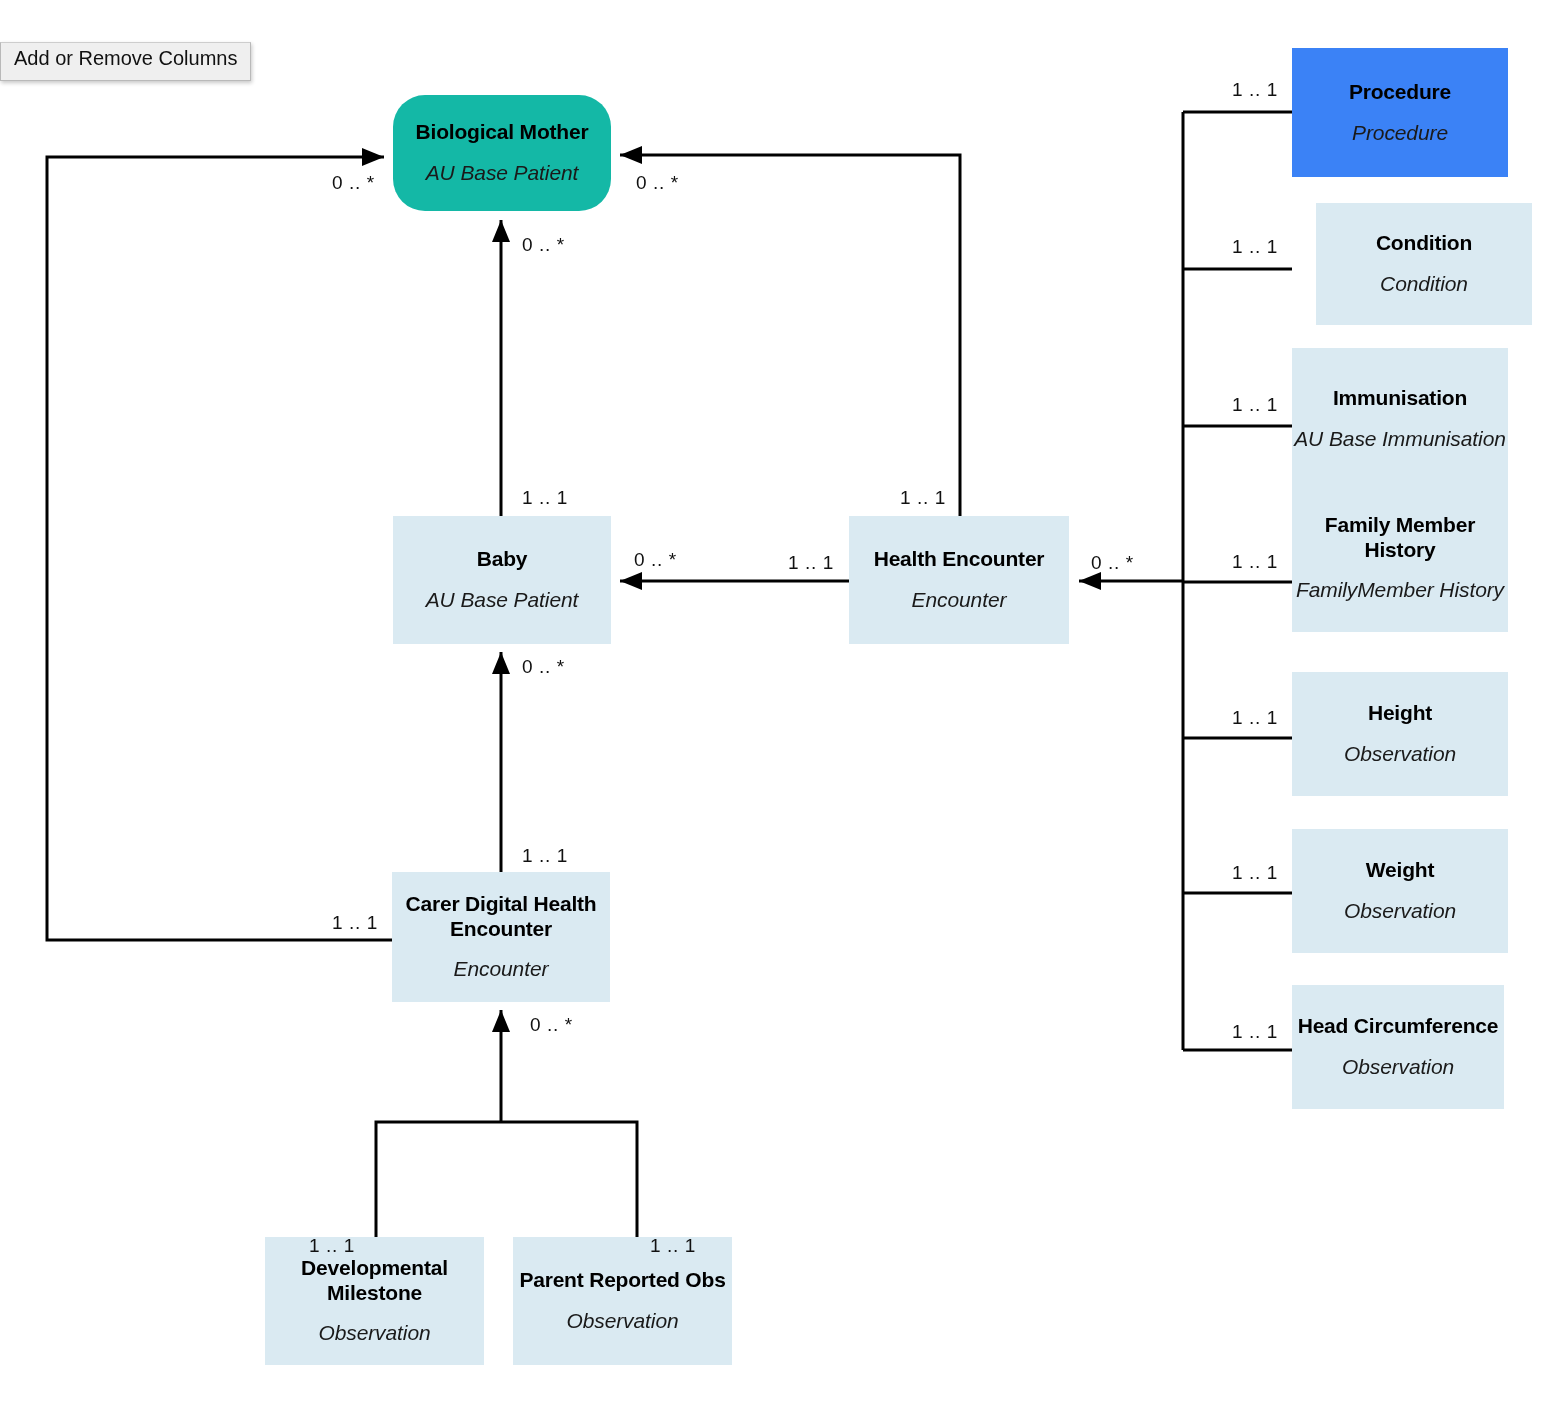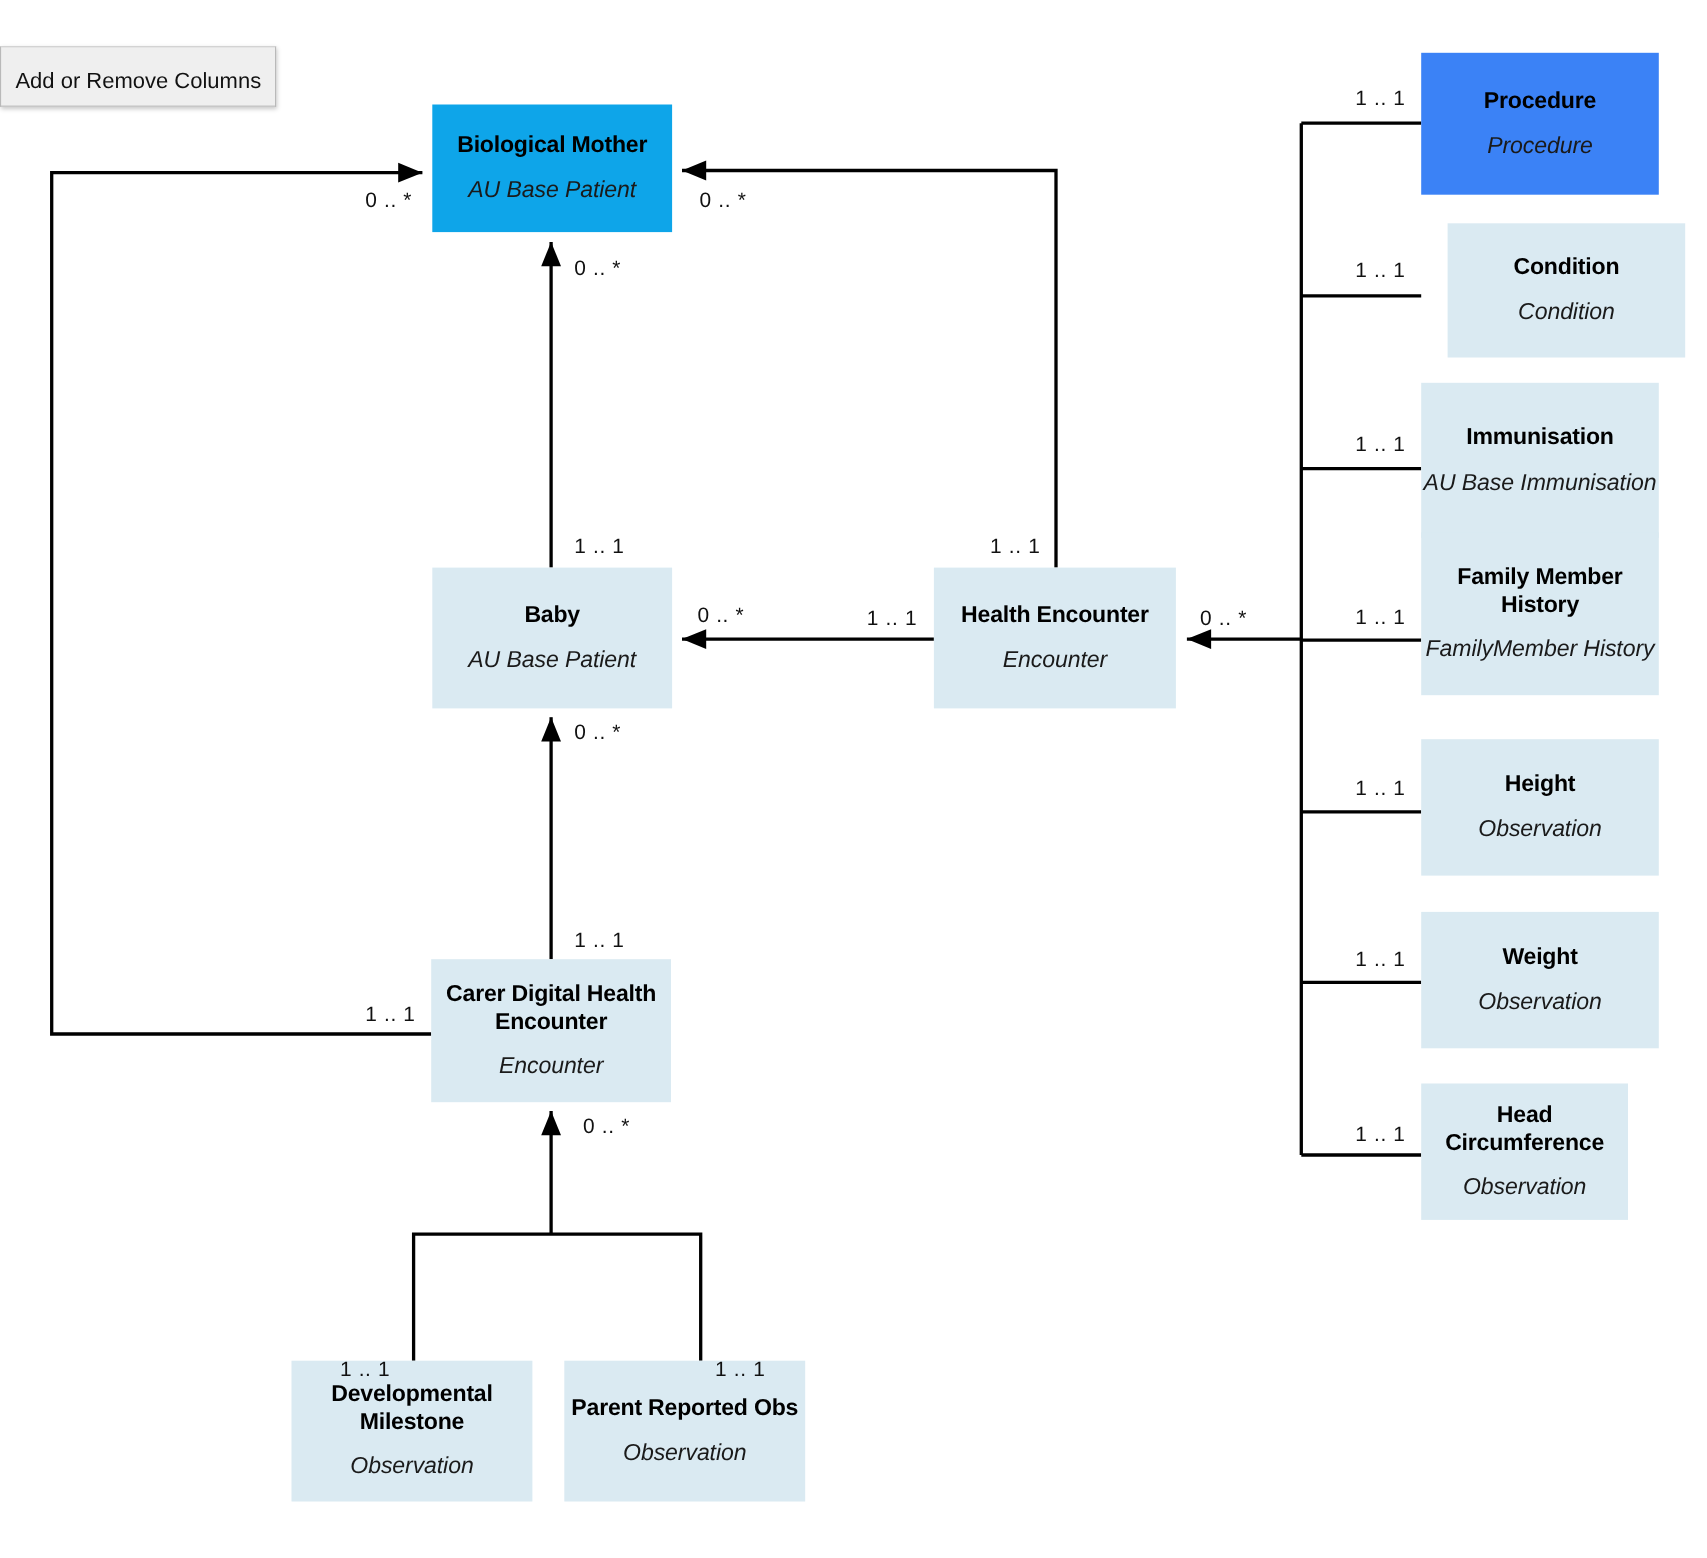--- a/index.html
+++ b/index.html
@@ -57,21 +57,21 @@
     letter-spacing: 0.6px;
   }
   .tooltip {
     position: absolute;
     background: #efefef;
     border: 1px solid #b9b9b9;
     border-top: 1px solid #cdcdcd;
     box-shadow: 1px 2px 4px rgba(0,0,0,0.22);
     font-size: 20px;
     color: #111111;
-    padding: 20px 13px 10px 13px;
+    padding: 4px 13px 10px 13px;
     white-space: nowrap;
     box-sizing: border-box;
   }
 </style>
 </head>
 <body>
 
 <div id="canvas">
 
   <svg id="edges" viewBox="0 0 1552 1416" xmlns="http://www.w3.org/2000/svg">
@@ -126,21 +126,21 @@
       </g>
       <g>
         <path d="M 1183 893 L 1292 893" fill="none" stroke="#000000" stroke-width="3" stroke-linecap="butt" stroke-linejoin="miter"></path>
       </g>
       <g>
         <path d="M 1183 1050 L 1292 1050" fill="none" stroke="#000000" stroke-width="3" stroke-linecap="butt" stroke-linejoin="miter"></path>
       </g>
     </svg>
 
   <div id="node-layer">
-      <div class="node" style="left: 393px; top: 95px; width: 218px; height: 116px; background: #0ea5e9;">
+      <div class="node" style="left: 393px; top: 95px; width: 218px; height: 116px; background: #14b8a6; border-radius: 32px;">
         <div class="nm">Biological Mother</div>
         <div class="ty">AU Base Patient</div>
       </div>
       <div class="node" style="left: 393px; top: 516px; width: 218px; height: 128px; background: rgb(218, 234, 242);">
         <div class="nm">Baby</div>
         <div class="ty">AU Base Patient</div>
       </div>
       <div class="node" style="left: 849px; top: 516px; width: 220px; height: 128px; background: rgb(218, 234, 242);">
         <div class="nm">Health Encounter</div>
         <div class="ty">Encounter</div>
@@ -174,21 +174,21 @@
         <div class="ty">FamilyMember History</div>
       </div>
       <div class="node" style="left: 1292px; top: 672px; width: 216px; height: 124px; background: rgb(218, 234, 242);">
         <div class="nm">Height</div>
         <div class="ty">Observation</div>
       </div>
       <div class="node" style="left: 1292px; top: 829px; width: 216px; height: 124px; background: rgb(218, 234, 242);">
         <div class="nm">Weight</div>
         <div class="ty">Observation</div>
       </div>
-      <div class="node" style="left: 1292px; top: 985px; width: 188px; height: 124px; background: rgb(218, 234, 242);">
+      <div class="node" style="left: 1292px; top: 985px; width: 212px; height: 124px; background: rgb(218, 234, 242);">
         <div class="nm">Head Circumference</div>
         <div class="ty">Observation</div>
       </div>
     </div>
   <div id="mult-layer">
       <div class="mult" style="left: 332px; top: 172px;">0 .. *</div>
       <div class="mult" style="left: 636px; top: 172px;">0 .. *</div>
       <div class="mult" style="left: 522px; top: 234px;">0 .. *</div>
       <div class="mult" style="left: 522px; top: 487px;">1 .. 1</div>
       <div class="mult" style="left: 900px; top: 487px;">1 .. 1</div>

